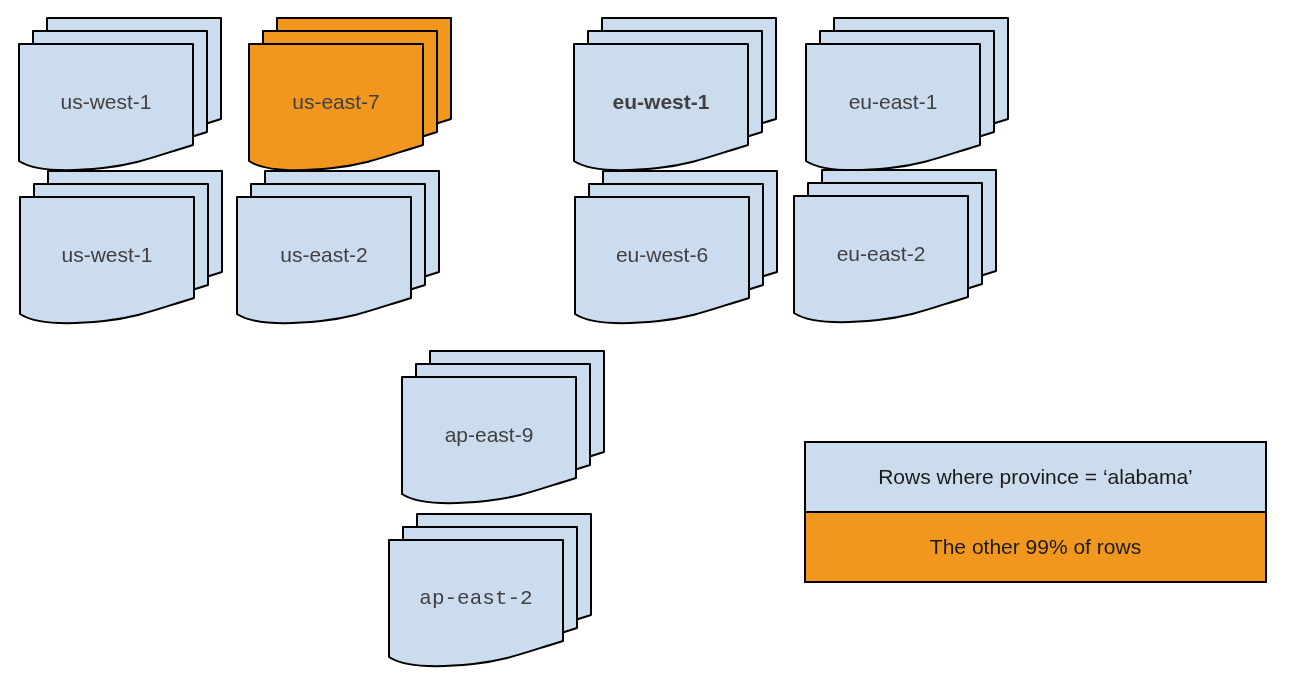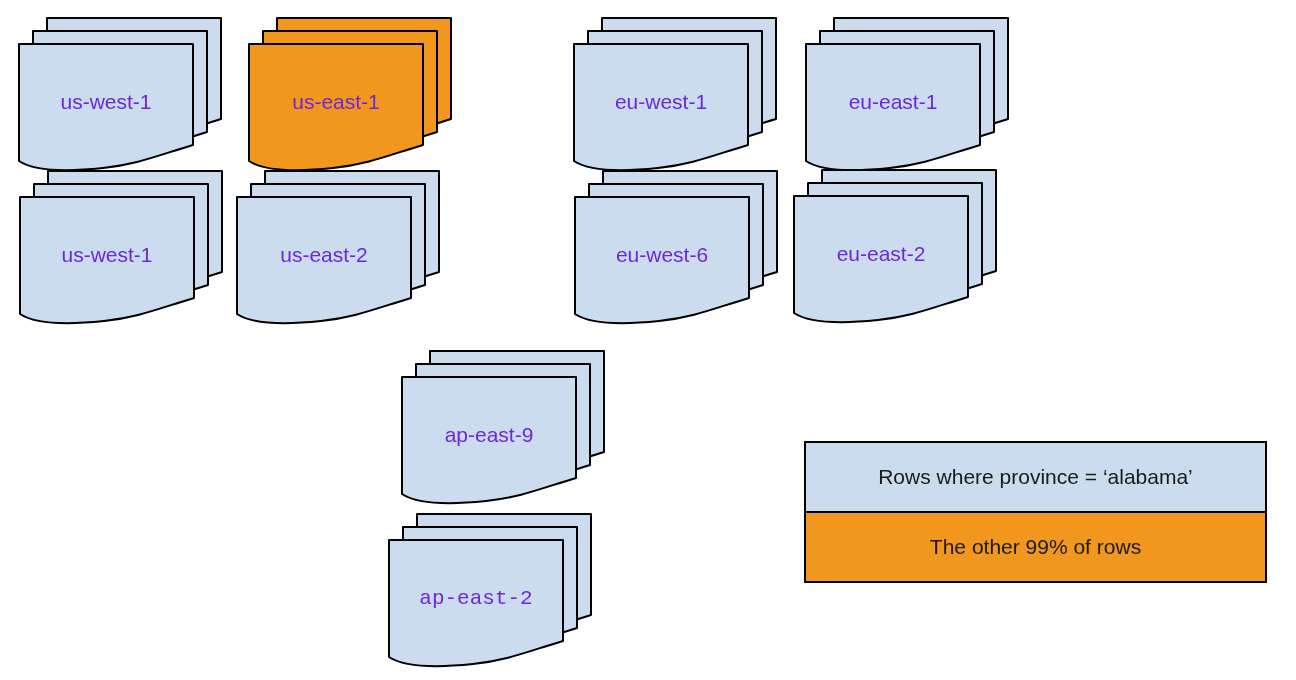--- a/index.html
+++ b/index.html
@@ -38,27 +38,27 @@
   .stack-label {
     position: absolute;
     left: 2px;
     top: 28px;
     width: 174px;
     height: 116px;
     display: flex;
     align-items: center;
     justify-content: center;
     font-size: 21px;
-    color: #6d28d9;
+    color: #404040;
     pointer-events: none;
   }
   
   .pos-us-west-1 { left: 17px;  top: 16px;  }
   .pos-us-east-1 { left: 247px; top: 16px;  }
-  .pos-eu-west-1 { left: 572px; top: 16px;  }
+  .pos-eu-west-1 { left: 572px; top: 16px; font-weight: bold;  }
   .pos-eu-east-1 { left: 804px; top: 16px;  }
   .pos-us-west-2 { left: 18px;  top: 169px; }
   .pos-us-east-2 { left: 235px; top: 169px; }
   .pos-eu-west-2 { left: 573px; top: 169px; }
   .pos-eu-east-2 { left: 792px; top: 168px; }
   .pos-ap-east-1 { left: 400px; top: 349px; }
   .pos-ap-east-2 { left: 387px; top: 512px; font-family: Liberation Mono, monospace; }
 
   #legend {
     position: absolute;
@@ -107,21 +107,21 @@
     </svg>
     <div class="stack-label">us-west-1</div>
   </div>
 
   <div class="stack highlight pos-us-east-1">
     <svg width="208" height="160" viewBox="0 0 208 160">
       <use href="#doc-shape" transform="translate(30,2)"></use>
       <use href="#doc-shape" transform="translate(16,15)"></use>
       <use href="#doc-shape" transform="translate(2,28)"></use>
     </svg>
-    <div class="stack-label">us-east-1</div>
+    <div class="stack-label">us-east-7</div>
   </div>
 
   <div class="stack pos-eu-west-1">
     <svg width="208" height="160" viewBox="0 0 208 160">
       <use href="#doc-shape" transform="translate(30,2)"></use>
       <use href="#doc-shape" transform="translate(16,15)"></use>
       <use href="#doc-shape" transform="translate(2,28)"></use>
     </svg>
     <div class="stack-label">eu-west-1</div>
   </div>

